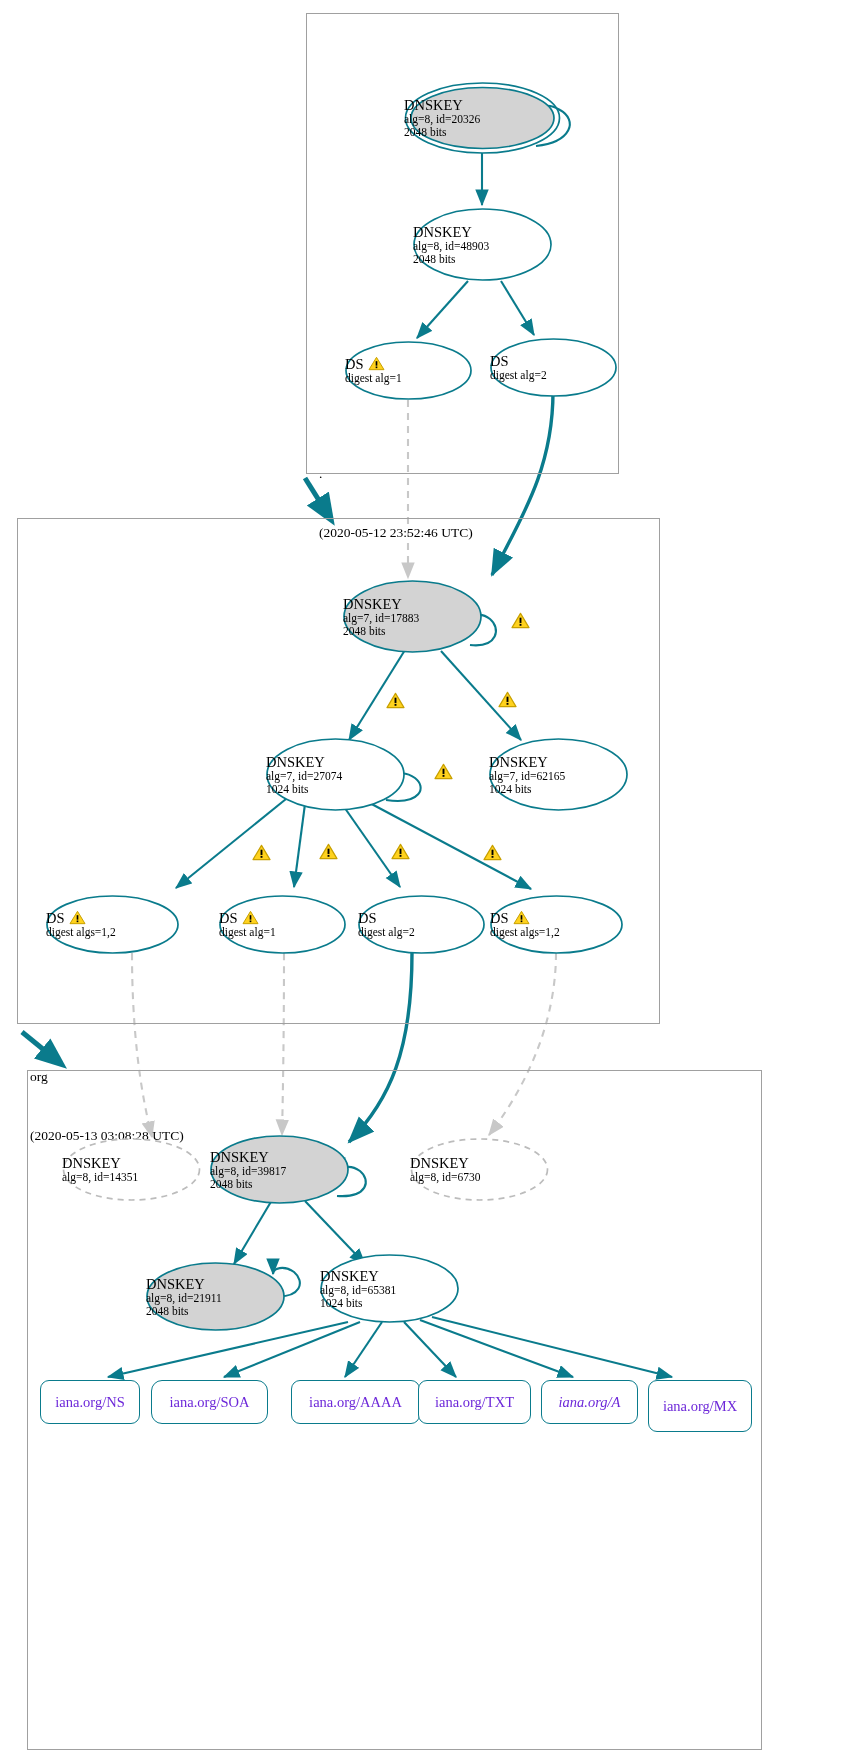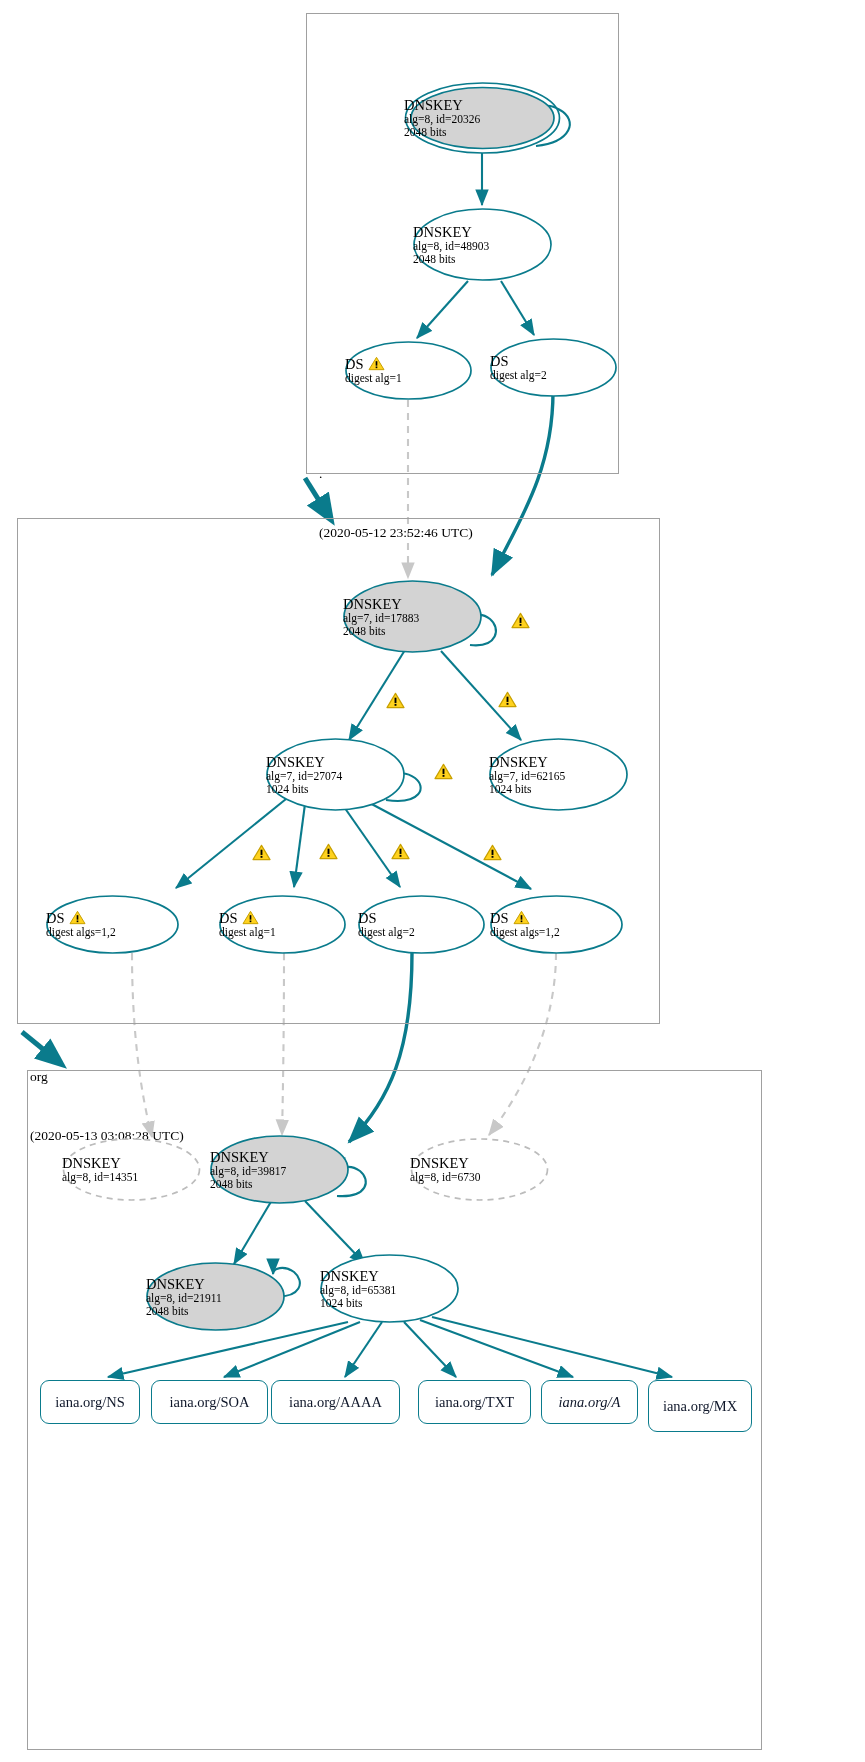--- a/index.html
+++ b/index.html
@@ -10,21 +10,21 @@
   .zone-box{position:absolute;border:1px solid #a0a0a0;background:transparent;}
   .zone-label{position:absolute;font-size:13.5px;line-height:1.45;color:#000;white-space:pre;}
   .node{position:absolute;display:flex;flex-direction:column;align-items:flex-start;
         justify-content:center;text-align:center;}
   .ell{position:absolute;left:0;top:0;width:100%;height:100%;}
   .node .txt{position:relative;z-index:2;line-height:1.12;}
   .t1{font-size:14.5px;}
   .t2{font-size:11.5px;}
   .rrset{position:absolute;display:flex;align-items:center;justify-content:center;
          border:1.6px solid #0a7b8c;border-radius:9px;background:#fff;
-         font-size:14.5px;color:#0f172a;box-sizing:border-box;}
+         font-size:14.5px;color:#6d28d9;box-sizing:border-box;}
   .warn{position:absolute;width:19px;height:17px;}
   .inline-warn{display:inline-block;width:17px;height:15px;vertical-align:-2px;margin-left:4px;}
 </style>
 </head>
 <body>
 
 <div id="stage">
 
   <svg id="canvas" viewBox="0 0 865 1762">
     <defs>
@@ -265,22 +265,22 @@
   <div class="node" style="left:320px;top:1254px;width:139px;height:69px;">
     <svg class="ell" viewBox="0 0 139 69" preserveAspectRatio="none">
       <ellipse cx="69.5" cy="34.5" rx="68.5" ry="33.5" fill="#ffffff" stroke="#0a7b8c" stroke-width="1.7"></ellipse>
     </svg>
     <span class="txt t1">DNSKEY</span>
     <span class="txt t2">alg=8, id=65381</span>
     <span class="txt t2">1024 bits</span>
   </div>
 
   <div class="rrset" style="left:40px;top:1380px;width:100px;height:44px;">iana.org/NS</div>
-  <div class="rrset" style="left:151px;top:1380px;width:117px;height:44px;">iana.org/SOA</div>
-  <div class="rrset" style="left:271px;top:1380px;width:129px;height:44px;">iana.org/AAAA</div>
+  <div class="rrset" style="left:151px;top:1380px;width:117px;height:44px;border-radius:11px;">iana.org/SOA</div>
+  <div class="rrset" style="left:291px;top:1380px;width:129px;height:44px;">iana.org/AAAA</div>
   <div class="rrset" style="left:418px;top:1380px;width:113px;height:44px;">iana.org/TXT</div>
   <div class="rrset" style="left:541px;top:1380px;width:97px;height:44px;font-style:italic;">iana.org/A</div>
   <div class="rrset" style="left:648px;top:1380px;width:104px;height:52px;">iana.org/MX</div>
 
   <div id="edge-warnings">
       <div class="warn" style="left: 511px; top: 612px;"><svg viewBox="0 0 20 18" width="19" height="17">
           <path d="M10 1.4 L19 16.5 L1 16.5 Z" fill="#ffd21e" stroke="#c8a000" stroke-width="1.3" stroke-linejoin="round"></path>
           <rect x="9" y="6" width="2" height="5.6" fill="#000"></rect>
           <rect x="9" y="12.6" width="2" height="2" fill="#000"></rect>
         </svg></div>

